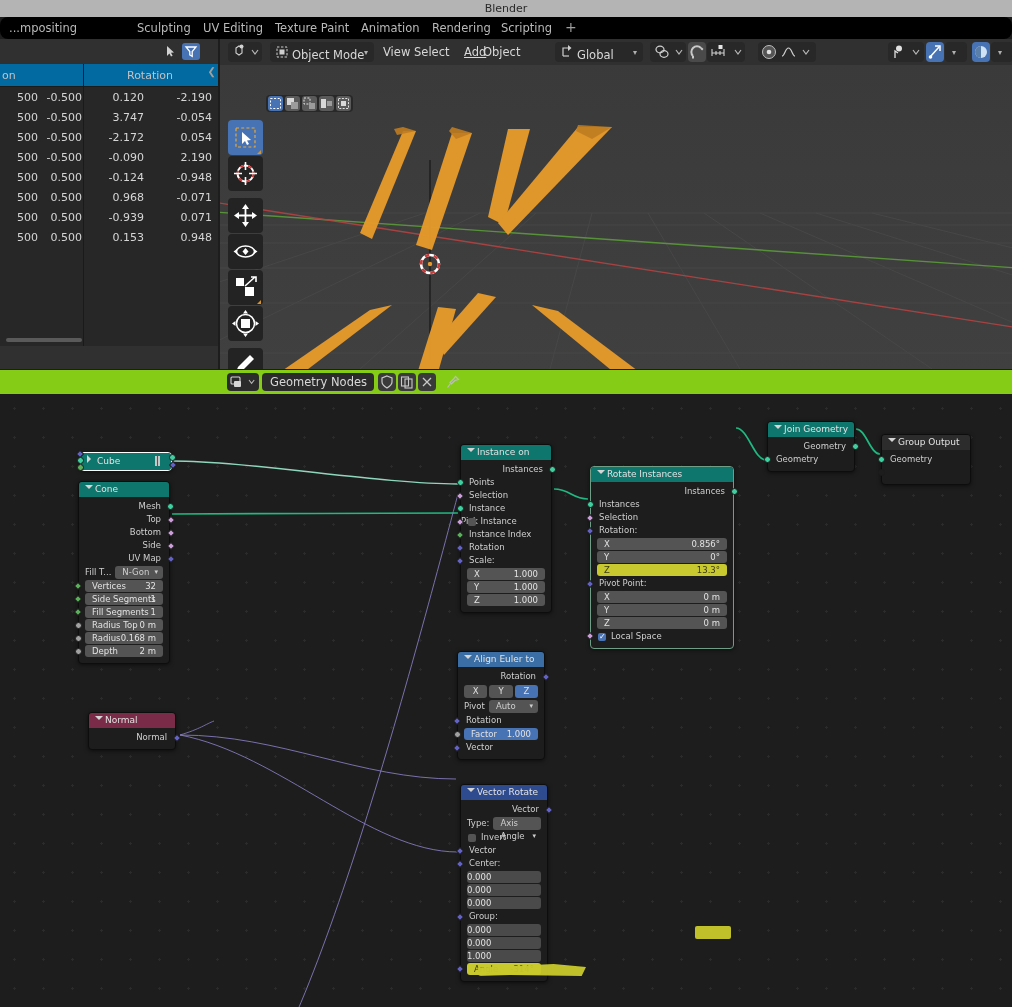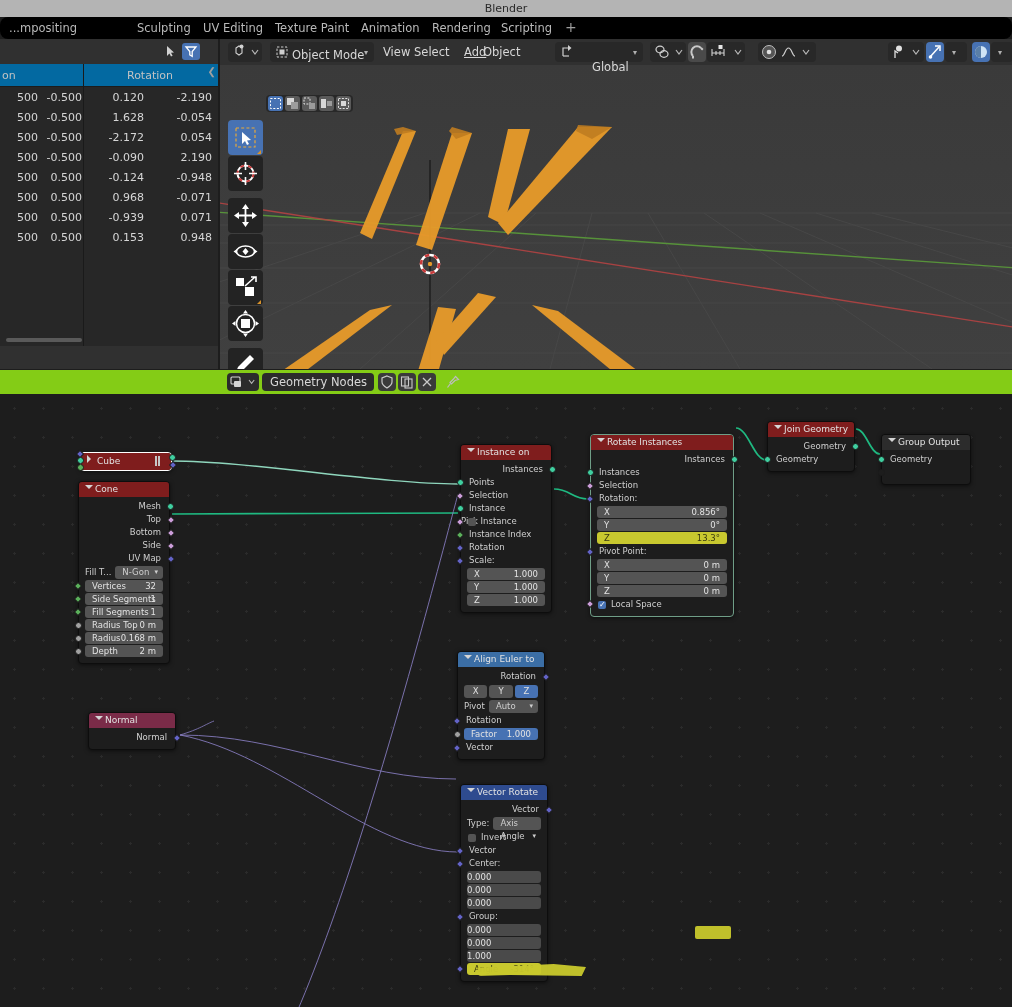--- a/index.html
+++ b/index.html
@@ -79,29 +79,29 @@
     background-size:29px 29px; }
 
   .ne-grp { position:absolute; top:3px; height:18px; background:#2b2b2b; border-radius:4px; }
   .ne-lbl { position:absolute; top:4px; height:16px; line-height:16px; font-size:11.5px;
     color:#d8d8d8; white-space:nowrap; }
 
   
   .node { position:absolute; background:#1d1d1d; border-radius:4px; border:1px solid #0d0d0d;
     box-shadow:0 1px 4px rgba(0,0,0,.55); }
   .node.sel { border:1px solid #ffffff; }
-  .node.sel-active { border:1px solid #6f9e87; }
+  .node.sel-active { border:1px solid #6f9e87;margin-top:32px; }
   .nhead { height:15px; line-height:15px; font-size:9px; color:#e2e2e2; padding-left:16px;
     border-radius:3px 3px 0 0; position:relative; overflow:hidden; }
   .nhead .tri { position:absolute; left:6px; top:3px; width:0; height:0;
     border-left:4px solid transparent; border-right:4px solid transparent; border-top:4px solid #d5d5d5; }
   .nhead .tri.right { border-top:4px solid transparent; border-bottom:4px solid transparent;
     border-left:4px solid #d5d5d5; border-right:none; top:2px; }
   .nbody { padding:3px 0 5px 0; position:relative; }
-  .geo-head { background:#7f1d1d; }
+  .geo-head { background:#0f766e; }
   .in-head  { background:#3b6ea5; }
   .in2-head { background:#2e4b8f; }
   .attr-head{ background:#7a2b48; }
   .out-head { background:#2c2c2c; }
 
   .row { height:13px; line-height:13px; font-size:8.5px; color:#cfcfcf; position:relative;
     padding:0 8px; }
   .row.right { text-align:right; }
   .sock { position:absolute; width:7px; height:7px; border-radius:50%; top:3px;
     border:1px solid #1b1b1b; }
@@ -176,21 +176,21 @@
     <div id="ss-rows">
         <div class="ss-row" style="top: 24px;">
           <div class="cell" style="left: 0px; width: 44px;">500</div>
           <div class="cell" style="left: 44px; width: 44px;">-0.500</div>
           <div class="cell" style="left: 88px; width: 62px;">0.120</div>
           <div class="cell" style="left: 150px; width: 68px;">-2.190</div>
         </div>
         <div class="ss-row" style="top: 44px;">
           <div class="cell" style="left: 0px; width: 44px;">500</div>
           <div class="cell" style="left: 44px; width: 44px;">-0.500</div>
-          <div class="cell" style="left: 88px; width: 62px;">1.628</div>
+          <div class="cell" style="left: 88px; width: 62px;">3.747</div>
           <div class="cell" style="left: 150px; width: 68px;">-0.054</div>
         </div>
         <div class="ss-row" style="top: 64px;">
           <div class="cell" style="left: 0px; width: 44px;">500</div>
           <div class="cell" style="left: 44px; width: 44px;">-0.500</div>
           <div class="cell" style="left: 88px; width: 62px;">-2.172</div>
           <div class="cell" style="left: 150px; width: 68px;">0.054</div>
         </div>
         <div class="ss-row" style="top: 84px;">
           <div class="cell" style="left: 0px; width: 44px;">500</div>
@@ -253,21 +253,21 @@
     <div class="vh-menu" style="left:194px;">Select</div>
     <div class="vh-menu" style="left:244px;text-decoration:underline;">Add</div>
     <div class="vh-menu" style="left:263px;">Object</div>
 
     <div class="vh-grp" style="left:335px; width:88px;">
       <svg width="18" height="20" viewBox="0 0 18 20" style="position:absolute;left:3px;top:0">
         <path d="M5 14 L5 6 L12 6" fill="none" stroke="#cfcfcf" stroke-width="1.2"></path>
         <path d="M10 3 L13.5 6 L10 9 Z" fill="#cfcfcf"></path>
         <path d="M5 14 L11 14" fill="none" stroke="#cfcfcf" stroke-width="1.2"></path>
       </svg>
-      <span class="vh-menu" style="left:37px;margin-top:12px;">Global</span>
+      <span class="vh-menu" style="left:22px;">Global</span>
       <span class="dd-arrow" style="position:absolute;right:6px;top:6px;">▾</span>
     </div>
 
     <div class="vh-grp" style="left:430px; width:36px;">
       <svg width="36" height="20" viewBox="0 0 36 20">
         <ellipse cx="10" cy="7.5" rx="4" ry="3.4" fill="none" stroke="#d2d2d2" stroke-width="1.2"></ellipse>
         <ellipse cx="14" cy="12" rx="4" ry="3.4" fill="none" stroke="#d2d2d2" stroke-width="1.2"></ellipse>
         <path d="M26 8 l3 4 l3 -4" fill="none" stroke="#b8b8b8" stroke-width="1.2"></path>
       </svg>
     </div>

